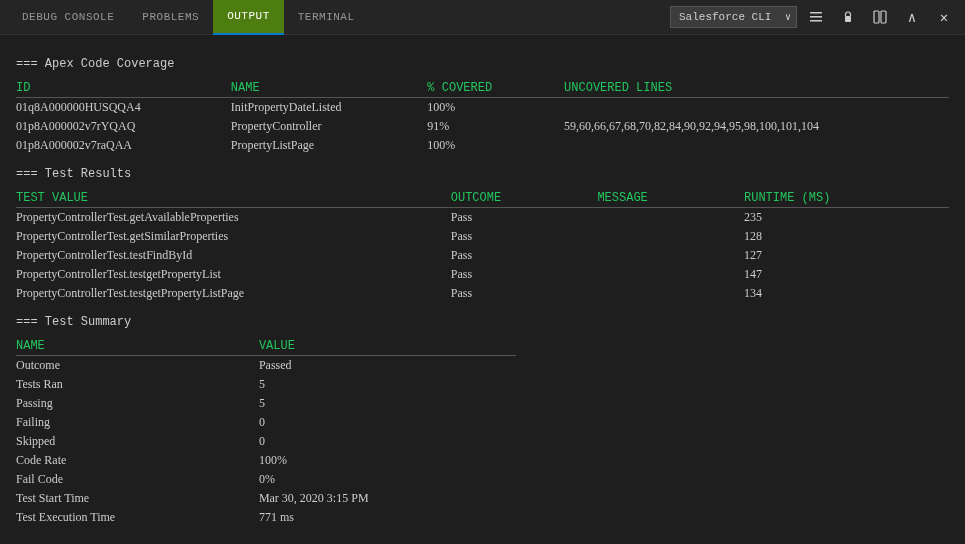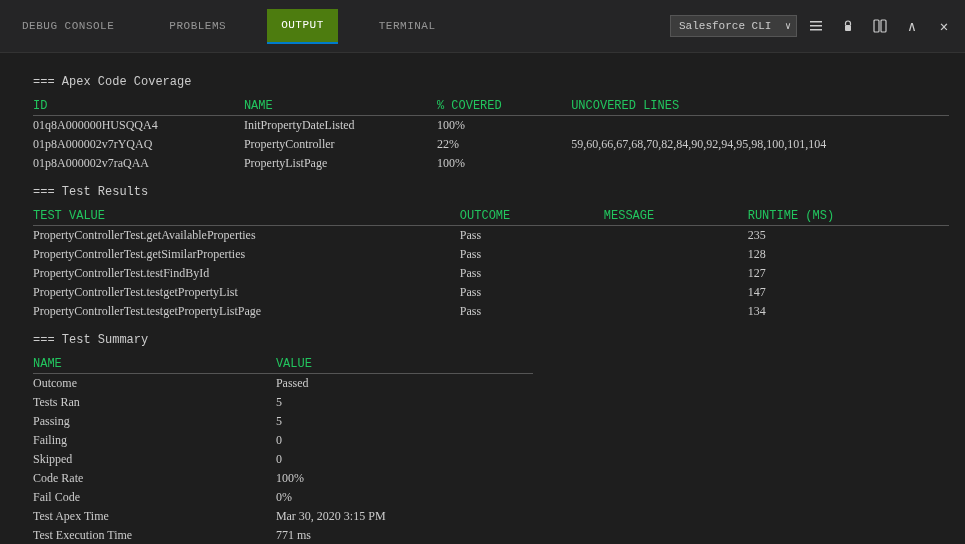--- a/index.html
+++ b/index.html
@@ -11,24 +11,23 @@
       width: 965px;
       height: 544px;
       overflow: hidden;
     }
 
     
     .tab-bar {
       display: flex;
       align-items: center;
       background: #252526;
-      height: 53px;
+      height: 35px;
       border-bottom: 1px solid #333;
       padding: 0 8px;
-      gap: 27px;
     }
     .tab {
       padding: 0 14px;
       height: 35px;
       display: flex;
       align-items: center;
       font-size: 11px;
       color: #969696;
       cursor: pointer;
       text-transform: uppercase;
@@ -82,21 +81,20 @@
       font-size: 14px;
       border-radius: 3px;
     }
 
     
     .output-area {
       padding: 10px 16px;
       height: calc(544px - 35px);
       overflow-y: auto;
       overflow-x: auto;
-      margin-left: 17px;
     }
 
     
     .section-header {
       color: #cccccc;
       margin-bottom: 8px;
       margin-top: 4px;
     }
 
     
@@ -198,21 +196,21 @@
       <tbody id="coverage-tbody">
       <tr>
       <td>01q8A000000HUSQQA4</td>
       <td>InitPropertyDateListed</td>
       <td>100%</td>
       <td class="uncovered-lines-col"></td>
     </tr>
           <tr>
       <td>01p8A000002v7rYQAQ</td>
       <td>PropertyController</td>
-      <td>22%</td>
+      <td>91%</td>
       <td class="uncovered-lines-col">59,60,66,67,68,70,82,84,90,92,94,95,98,100,101,104</td>
     </tr>
           <tr>
       <td>01p8A000002v7raQAA</td>
       <td>PropertyListPage</td>
       <td>100%</td>
       <td class="uncovered-lines-col"></td>
     </tr>
         </tbody>
     </table>
@@ -296,21 +294,21 @@
     </tr>
           <tr>
       <td>Code Rate</td>
       <td>100%</td>
     </tr>
           <tr>
       <td>Fail Code</td>
       <td>0%</td>
     </tr>
           <tr>
-      <td>Test Apex Time</td>
+      <td>Test Start Time</td>
       <td>Mar 30, 2020 3:15 PM</td>
     </tr>
           <tr>
       <td>Test Execution Time</td>
       <td>771 ms</td>
     </tr>
         </tbody>
     </table>
   </div>
 

